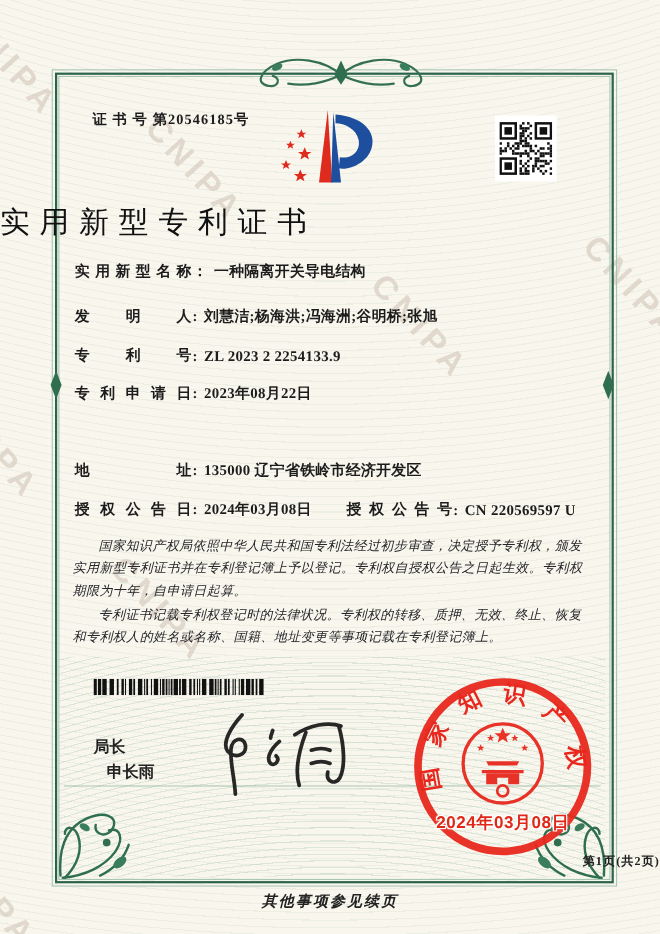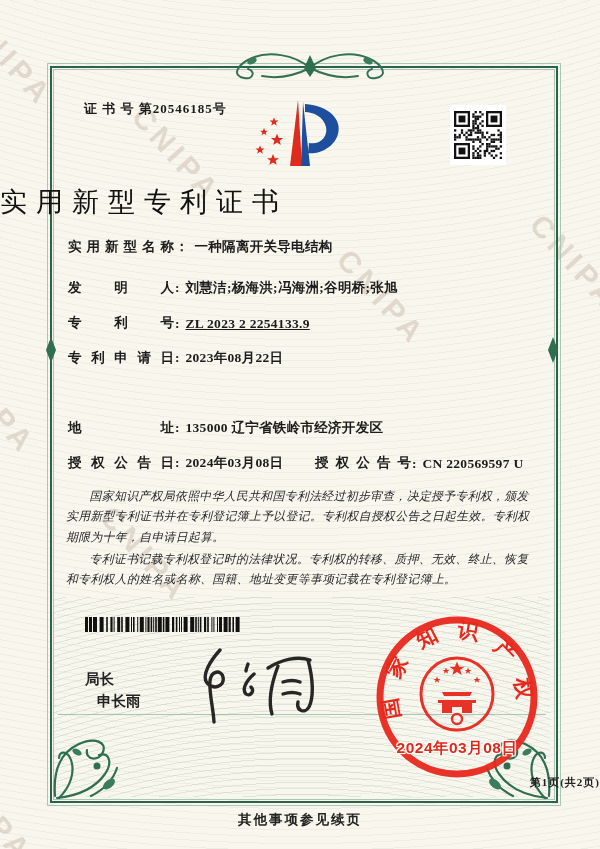--- a/index.html
+++ b/index.html
@@ -52,21 +52,21 @@
             font-size:14.5px;font-weight:bold;color:#222;padding-left:12px;}
   .signature{position:absolute;left:182px;top:644px;}
   .seal{position:absolute;left:372px;top:612px;width:170px;height:170px;}
   .seal-date{position:absolute;left:0;width:170px;top:126px;text-align:center;
      font-family:"Liberation Sans","DejaVu Sans",sans-serif;
      font-size:15.5px;font-weight:bold;color:#e02818;letter-spacing:0.5px;
      text-shadow:-1px -1px 0 #fff,1px -1px 0 #fff,-1px 1px 0 #fff,1px 1px 0 #fff,0 0 3px #fff;}
   .pagenum{position:absolute;left:0;right:0;top:775px;text-align:right;
            font-size:11px;font-weight:600;color:#222;letter-spacing:1px;}
   .note{position:absolute;left:0;right:0;top:811px;text-align:center;font-size:13.5px;
-        font-weight:600;color:#222;letter-spacing:2px;}
+        font-style:italic;font-weight:600;color:#222;letter-spacing:2px;}
   .orn{position:absolute;pointer-events:none;}
   svg{display:block;}
 </style>
 </head>
 <body>
 
 <div class="page">
 
   <div class="wm" style="left:-18px;top:4px;">CNIPA</div>
   <div class="wm" style="left:150px;top:100px;">CNIPA</div>
@@ -268,21 +268,21 @@
   </div>
 
   <div class="title">实用新型专利证书</div>
 
   <div class="row" style="top:238px;">
     <span class="lbl">实用新型名称</span><span class="sep">：</span><span class="val">一种隔离开关导电结构</span>
   </div>
   <div class="row" style="top:279px;">
     <span class="lbl">发明人</span><span class="sep">:</span><span class="val">刘慧洁;杨海洪;冯海洲;谷明桥;张旭</span>
   </div>
-  <div class="row" style="top:314px;text-decoration:underline;">
+  <div class="row" style="top:314px;">
     <span class="lbl">专利号</span><span class="sep">:</span><span class="val">ZL 2023 2 2254133.9</span>
   </div>
   <div class="row" style="top:349px;">
     <span class="lbl">专利申请日</span><span class="sep">:</span><span class="val">2023年08月22日</span>
   </div>
   <div class="row" style="top:419px;">
     <span class="lbl">地址</span><span class="sep">:</span><span class="val">135000 辽宁省铁岭市经济开发区</span>
   </div>
   <div class="row" style="top:454px;">
     <span class="lbl">授权公告日</span><span class="sep">:</span><span class="val">2024年03月08日</span>

